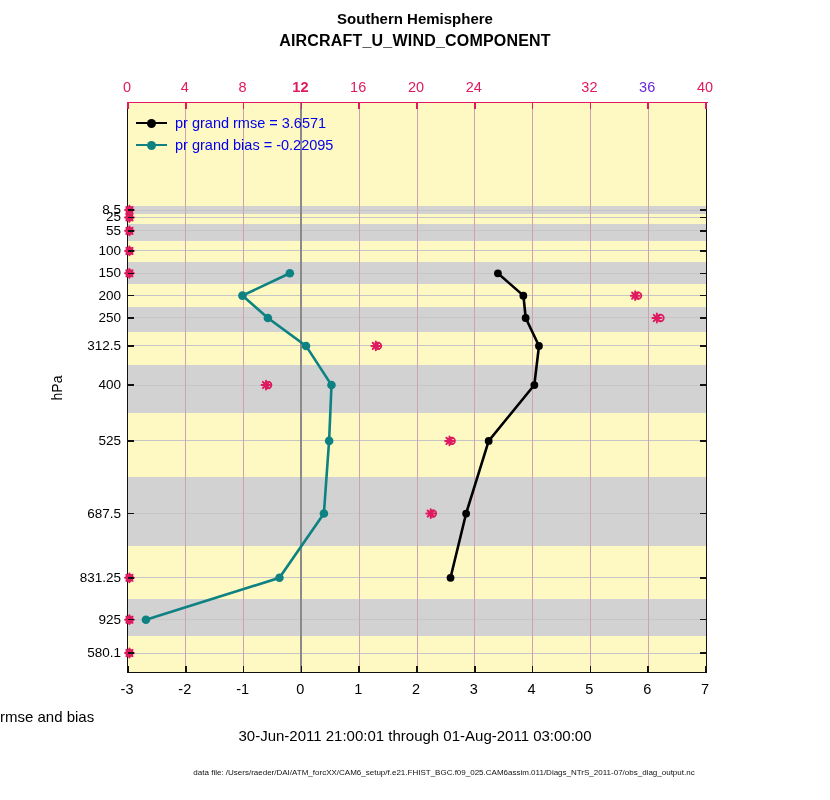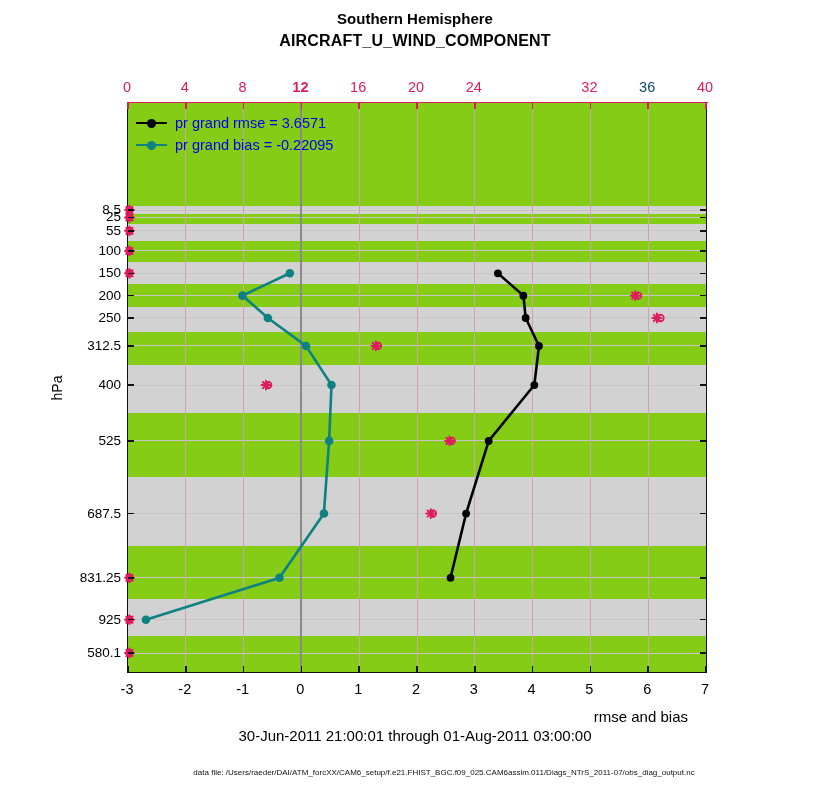--- a/index.html
+++ b/index.html
@@ -5,60 +5,60 @@
   html,body{margin:0;padding:0;background:#fff;}
   .fig{position:relative;width:830px;height:800px;background:#ffffff;
        font-family:"Liberation Sans",sans-serif;color:#000;overflow:hidden;}
   .t1{position:absolute;left:0;top:10px;width:830px;text-align:center;
       font-size:15px;font-weight:bold;}
   .t2{position:absolute;left:0;top:32px;width:830px;text-align:center;
       font-size:16px;font-weight:bold;letter-spacing:.2px;}
   .obslab{position:absolute;left:0;top:58px;width:830px;text-align:center;font-size:14.5px;}
   .plot{position:absolute;left:127px;top:103px;width:578px;height:569px;
         border-left:1.5px solid #111;border-right:1.5px solid #111;
-        border-bottom:1.5px solid #111;background:#84cc16;}
+        border-bottom:1.5px solid #111;background:#fef9c3;}
   .plot-topedge{position:absolute;left:-1.5px;top:-1.5px;width:581px;height:1.5px;}
   .band{position:absolute;left:0;width:578px;}
   .hgrid{position:absolute;left:0;width:578px;height:1px;}
   .vgrid{position:absolute;top:0;width:1px;height:569px;}
   .zero{position:absolute;top:0;width:2px;height:569px;}
   .svglayer{position:absolute;left:0;top:0;overflow:visible;}
   .tick{position:absolute;}
   .toplbl{position:absolute;top:79px;width:44px;margin-left:-22px;text-align:center;font-size:14.5px;}
   .botlbl{position:absolute;top:681px;width:44px;margin-left:-22px;text-align:center;font-size:14.5px;}
   .ylbl{position:absolute;left:40px;width:81px;text-align:right;font-size:13.5px;}
   .ylab-rot{position:absolute;left:37px;top:380px;width:40px;height:16px;font-size:14px;
             transform:rotate(-90deg);transform-origin:center;text-align:center;}
   .legend{position:absolute;left:8px;top:9px;}
   .lrow{display:flex;align-items:center;height:22px;}
   .lline{position:relative;width:31px;height:2.5px;}
   .lmark{position:absolute;left:11px;top:-3.2px;width:9px;height:9px;border-radius:50%;}
   .ltext{margin-left:8px;font-size:14.5px;}
-  .xlab{position:absolute;left:16px;top:708px;width:672px;text-align:right;font-size:15px;}
+  .xlab{position:absolute;left:0;top:708px;width:672px;text-align:left;font-size:15px;}
   .daterange{position:absolute;left:0;top:727px;width:830px;text-align:center;font-size:15px;}
   .datafile{position:absolute;left:0;top:768px;width:830px;text-align:center;font-size:8px;color:#111;margin-left:29px;}
 </style>
 </head>
 <body>
 
 <div class="fig">
   <div class="t1">Southern Hemisphere</div>
   <div class="t2">AIRCRAFT_U_WIND_COMPONENT</div>
 
   <div id="topTicks">
       <div class="toplbl" style="left: 127px; color: rgb(222, 27, 96);">0</div>
       <div class="toplbl" style="left: 184.8px; color: rgb(222, 27, 96);">4</div>
       <div class="toplbl" style="left: 242.6px; color: rgb(222, 27, 96);">8</div>
       <div class="toplbl" style="left: 300.4px; color: rgb(222, 27, 96); font-weight: bold;">12</div>
       <div class="toplbl" style="left: 358.2px; color: rgb(222, 27, 96);">16</div>
       <div class="toplbl" style="left: 416px; color: rgb(222, 27, 96);">20</div>
       <div class="toplbl" style="left: 473.8px; color: rgb(222, 27, 96);">24</div>
       <div class="toplbl" style="left: 531.6px; color: rgb(222, 27, 96); margin-top: 36px;">28</div>
       <div class="toplbl" style="left: 589.4px; color: rgb(222, 27, 96);">32</div>
-      <div class="toplbl" style="left: 647.2px; color: #0c4a6e;">36</div>
+      <div class="toplbl" style="left: 647.2px; color: #6d28d9;">36</div>
       <div class="toplbl" style="left: 705px; color: rgb(222, 27, 96);">40</div>
     </div>
 
   <div class="plot" id="plot">
     <div class="plot-topedge" id="topEdge" style="background: rgb(222, 27, 96);"></div>
     <div id="bands">
         <div class="band" style="top: 103.363px; height: 7.3751px; background: rgb(210, 210, 210);"></div>
         <div class="band" style="top: 121.13px; height: 16.7616px; background: rgb(210, 210, 210);"></div>
         <div class="band" style="top: 159.123px; height: 22.3488px; background: rgb(210, 210, 210);"></div>
         <div class="band" style="top: 203.821px; height: 25.1424px; background: rgb(210, 210, 210);"></div>

